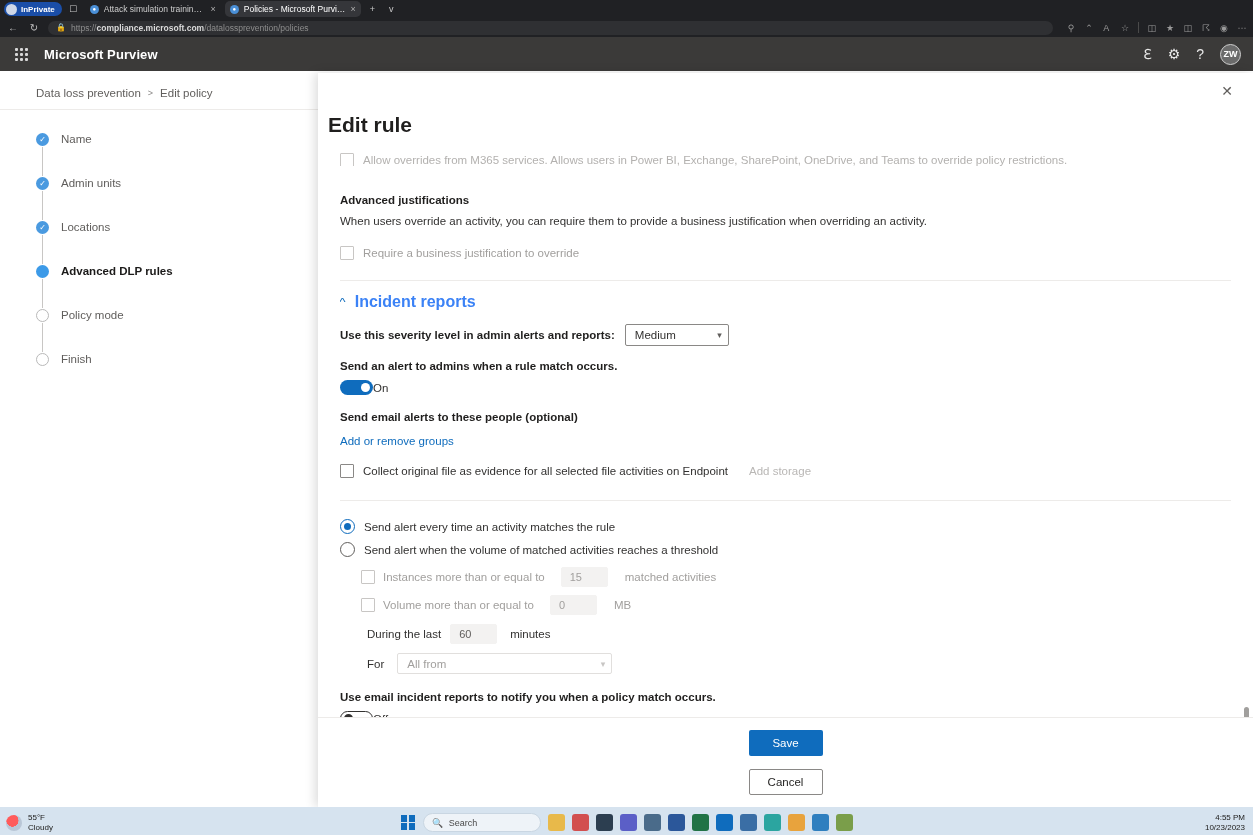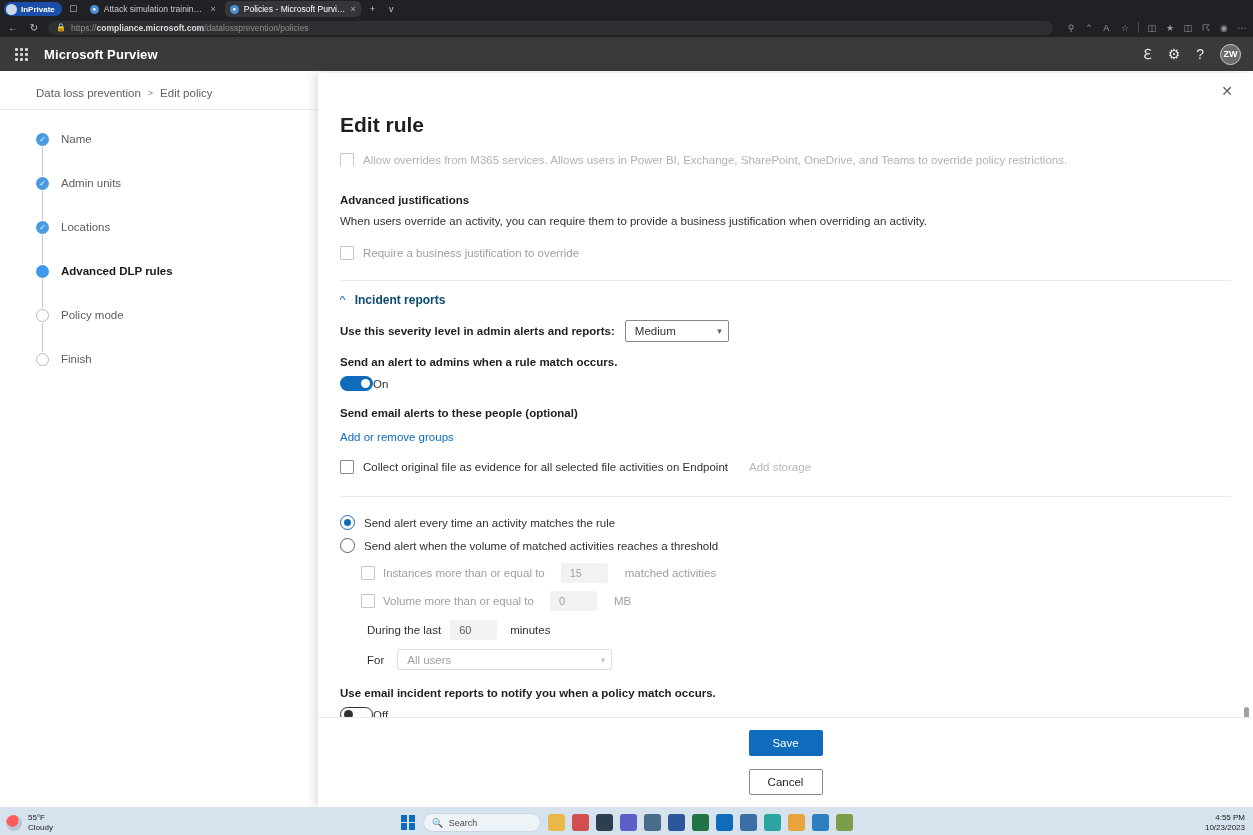--- a/index.html
+++ b/index.html
@@ -80,41 +80,41 @@
   .wstep.current .lbl { color:#1b1a19; font-weight:700; }
   .wline { position:absolute; left:6px; top:15px; width:1px; height:29px; background:#c8c6c4; }
 
   
   .panel {
     position:absolute; left:318px; top:36px; right:0; bottom:0;
     background:#ffffff; box-shadow:-3px 0 10px rgba(0,0,0,.14);
     display:flex; flex-direction:column;
   }
   .panel-close { position:absolute; right:20px; top:11px; font-size:14px; color:#605e5c; line-height:1; }
-  .panel-title { font-size:21px; font-weight:700; color:#201f1e; padding:40px 0 10px 22px; }
+  .panel-title { font-size:21px; font-weight:700; color:#201f1e; padding:40px 0 10px 10px; }
 
   .panel-body { flex:1; overflow:hidden; position:relative; padding:0 22px 0 22px; }
   .scroll { position:absolute; left:22px; right:22px; top:0; bottom:0; overflow:hidden; }
 
   .row { display:flex; align-items:center; }
   .clipped-row { color:#b3b1af; font-size:11.5px; display:flex; align-items:center; gap:9px;
                  height:13px; overflow:hidden; }
 
   .cb { width:14px; height:14px; border:1px solid #8a8886; background:#fff; flex:none; border-radius:1px; }
   .cb.dim { border-color:#c8c6c4; }
   .cb-lbl { font-size:11.5px; color:#323130; }
   .cb-lbl.dim { color:#a19f9d; }
 
   .sec-title { font-size:11.5px; font-weight:700; color:#201f1e; }
   .body-text { font-size:11.5px; color:#323130; }
   .bold-text { font-size:11.5px; color:#201f1e; font-weight:700; }
 
   .collapse-hdr { display:flex; align-items:center; gap:10px; }
   .chev-up { color:#0f6cbd; font-size:10px; transform:scaleX(1.35); display:inline-block; }
-  .collapse-hdr .ttl { font-size:12px; font-weight:700; color:#0c4a6e; }
+  .collapse-hdr .ttl { font-size:16px; font-weight:700; color:#3b82f6; }
 
   .divider { height:1px; background:#edebe9; width:100%; }
 
   .select {
     height:22px; border:1px solid #8a8886; background:#fff; border-radius:2px;
     display:flex; align-items:center; padding:0 6px 0 9px; font-size:11.5px; color:#323130;
   }
   .select .val { flex:1; }
   .select .cv { color:#605e5c; font-size:9px; }
   .select.dim { border-color:#e1dfdd; color:#a19f9d; background:#fff; }
@@ -370,21 +370,21 @@
           <span class="body-text">During the last</span>
           <span class="numbox active" style="width:47px;">
             <span>60</span>
           </span>
           <span class="body-text" style="margin-left:4px;">minutes</span>
         </div>
 
         <div class="row" style="margin-top:9px; gap:13px; padding-left:27px;">
           <span class="body-text">For</span>
           <span class="select dim" style="width:215px; height:21px;">
-            <span class="val">All users</span>
+            <span class="val">All from</span>
             <span class="cv">▾</span>
           </span>
         </div>
 
         <div class="bold-text" style="margin-top:17px;">Use email incident reports to notify you when a policy match occurs.</div>
         <div class="toggle" style="margin-top:8px;">
           <span class="tgl off">
               <i class="knob"></i>
             </span>
           <span class="tgl-lbl">Off</span>

